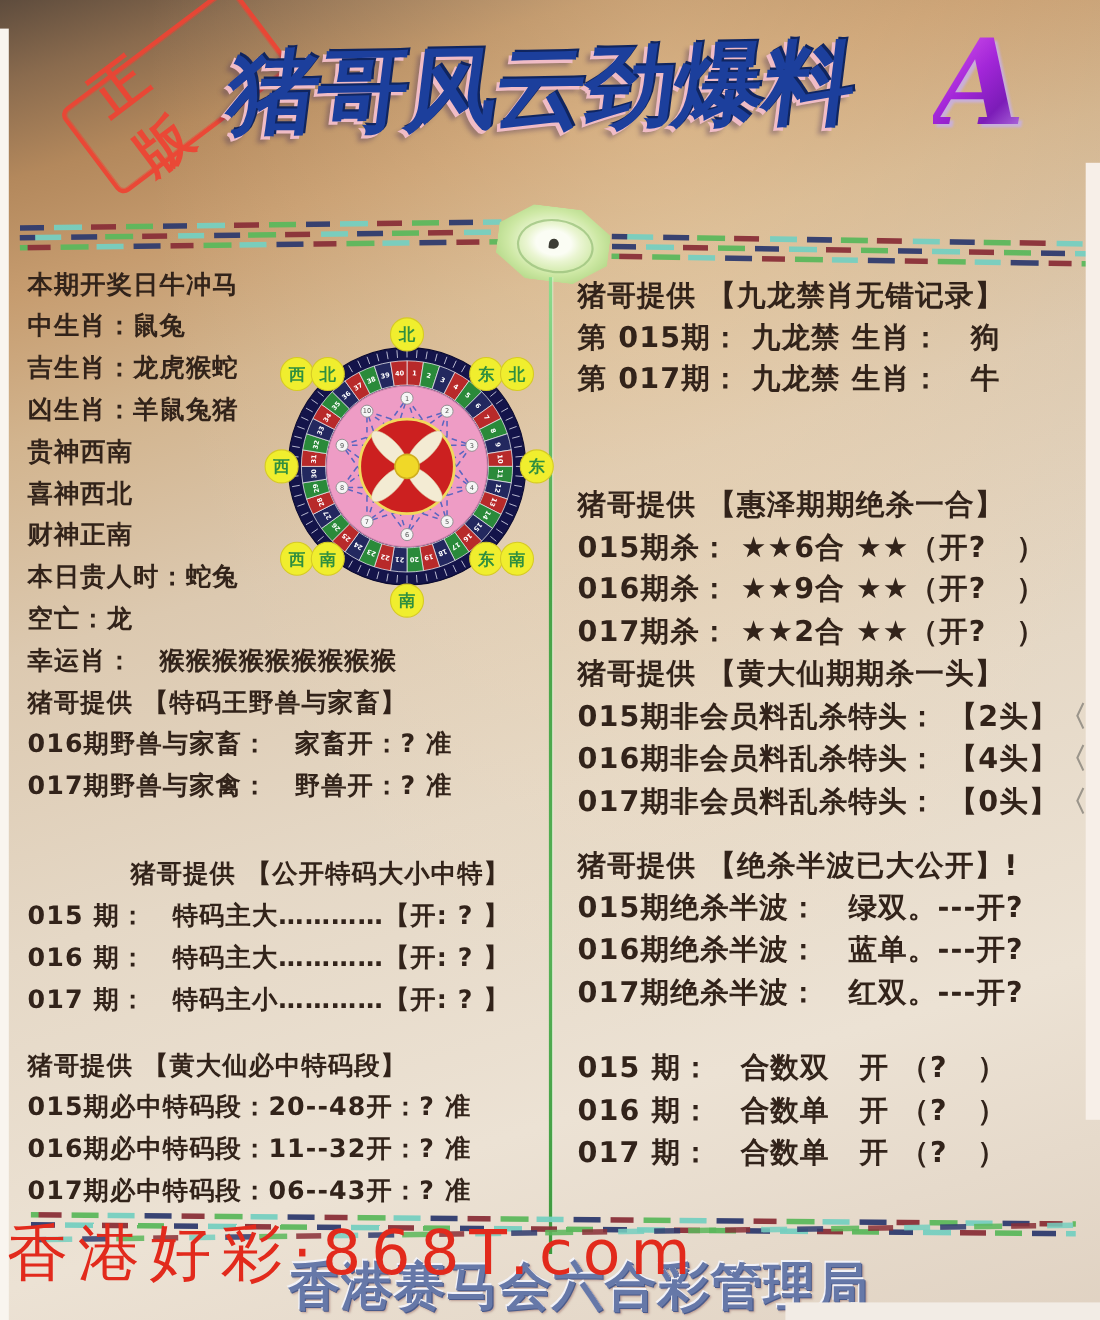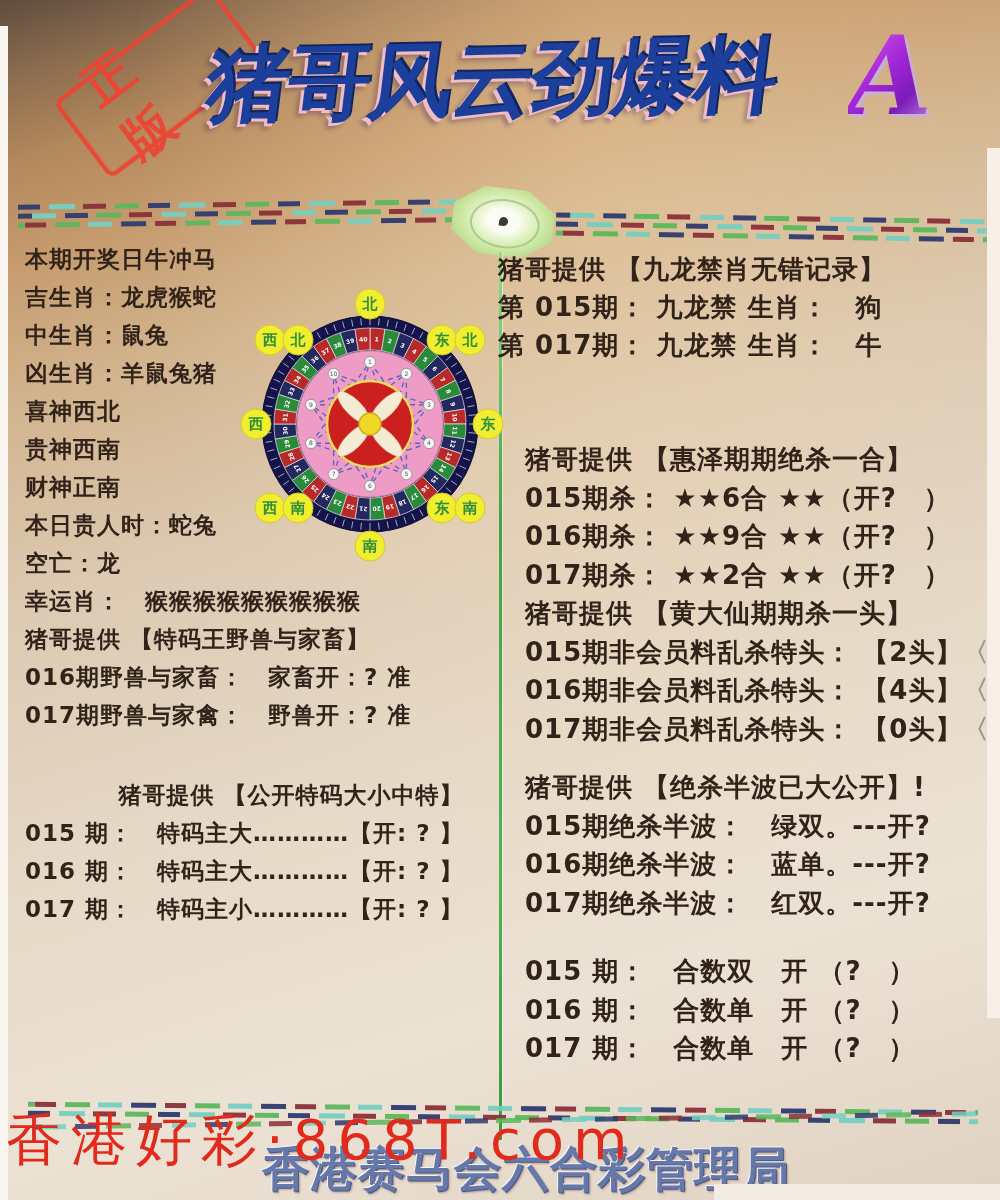--- a/index.html
+++ b/index.html
@@ -343,43 +343,49 @@
       <g>
         <circle cx="32" cy="62" r="15" fill="#f0ee2e" stroke="#d6ca25" stroke-width="1"></circle>
         <text x="32" y="62" font-size="15" font-weight="bold" fill="#2f8f3f" text-anchor="middle" dy="0.35em">西</text>
         <circle cx="60" cy="62" r="15" fill="#f0ee2e" stroke="#d6ca25" stroke-width="1"></circle>
         <text x="60" y="62" font-size="15" font-weight="bold" fill="#2f8f3f" text-anchor="middle" dy="0.35em">北</text>
       </g>
     </svg>
 
   <div class="col" style="left:25px;top:240px;">
     <div class="line">本期开奖日牛冲马</div>
+    <div class="line">中生肖：鼠兔</div>
     <div class="line">吉生肖：龙虎猴蛇</div>
-    <div class="line">中生肖：鼠兔</div>
     <div class="line">凶生肖：羊鼠兔猪</div>
+    <div class="line">贵神西南</div>
     <div class="line">喜神西北</div>
-    <div class="line">贵神西南</div>
     <div class="line">财神正南</div>
     <div class="line">本日贵人时：蛇兔</div>
     <div class="line">空亡：龙</div>
     <div class="line">幸运肖：　猴猴猴猴猴猴猴猴猴</div>
     <div class="line">猪哥提供 【特码王野兽与家畜】</div>
     <div class="line">016期野兽与家畜：　家畜开：? 准</div>
     <div class="line">017期野兽与家禽：　野兽开：? 准</div>
   </div>
 
   <div class="col" style="left:25px;top:776px;text-align:right;">
     <div class="line">猪哥提供 【公开特码大小中特】</div>
     <div class="line">015 期：　特码主大…………【开: ? 】</div>
     <div class="line">016 期：　特码主大…………【开: ? 】</div>
     <div class="line">017 期：　特码主小…………【开: ? 】</div>
   </div>
 
-
-  <div class="col" style="left:498px;top:250px;">
+  <div class="col" style="left:25px;top:950px;">
+    <div class="line">猪哥提供 【黄大仙必中特码段】</div>
+    <div class="line">015期必中特码段：20--48开：? 准</div>
+    <div class="line">016期必中特码段：11--32开：? 准</div>
+    <div class="line">017期必中特码段：06--43开：? 准</div>
+  </div>
+
+  <div class="col" style="left:525px;top:250px;">
     <div class="rline">猪哥提供 【九龙禁肖无错记录】</div>
     <div class="rline">第 015期： 九龙禁 生肖：　狗</div>
     <div class="rline">第 017期： 九龙禁 生肖：　牛</div>
   </div>
 
   <div class="col" style="left:525px;top:440px;">
     <div class="rline38">猪哥提供 【惠泽期期绝杀一合】</div>
     <div class="rline38">015期杀： ★★6合 ★★（开?　）</div>
     <div class="rline38">016期杀： ★★9合 ★★（开?　）</div>
     <div class="rline38">017期杀： ★★2合 ★★（开?　）</div>

